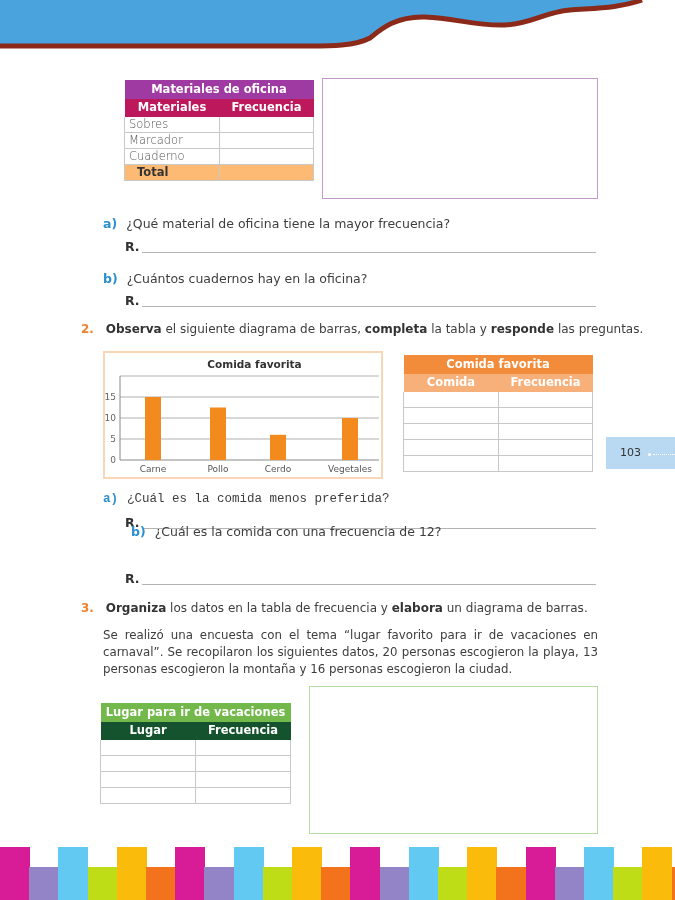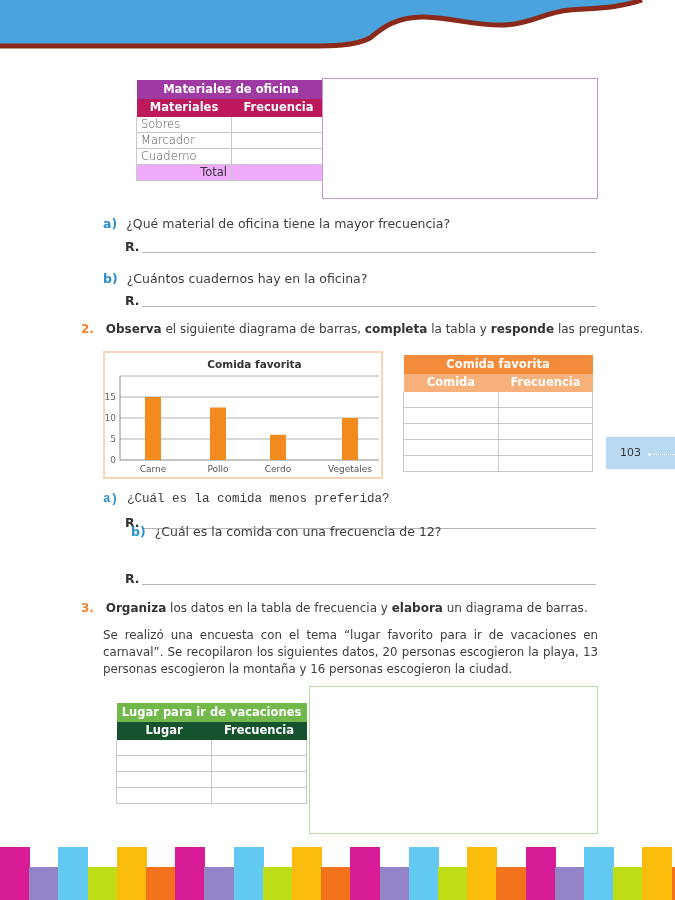--- a/index.html
+++ b/index.html
@@ -7,21 +7,21 @@
        font-family:"DejaVu Sans",sans-serif;color:#3a3a3a;}
   .abs{position:absolute;}
   .hdr{left:0;top:0;width:675px;height:60px;}
   
   table.ft{border-collapse:collapse;position:absolute;font-size:11.5px;}
   table.ft td,table.ft th{border:1px solid #c8c8c8;padding:0 4px;height:15px;line-height:15px;}
   table.ft th{color:#fff;font-weight:bold;text-align:center;border-color:transparent;}
   .t1 th.title{background:#a03aa3;}
   .t1 th.head{background:#be185d;}
   .t1 td{color:#555;font-weight:300;}
-  .t1 tr.total td{background:#f0abfc;font-weight:normal;color:#333;text-align:right;}
+  .t1 tr.total td{background:#fdba74;font-weight:bold;color:#333;}
   .t1 td.tot-label{padding-left:12px;}
   .t2 th.title{background:#f28c3a;}
   .t2 th.head{background:#f7b07a;}
   .t2 td{height:15px;}
   .t3 th.title{background:#72b84a;}
   .t3 th.head{background:#14532d;}
   .box{position:absolute;background:#fff;}
   .q{position:absolute;font-size:12.5px;color:#3d3d3d;}
   .q .lbl{color:#2c8fd0;font-weight:bold;margin-right:9px;}
   .ans{position:absolute;font-size:12.5px;font-weight:bold;color:#333;}
@@ -38,21 +38,21 @@
   .stripe.short{top:867px;height:33px;}
 </style>
 </head>
 <body>
 
 <svg class="abs hdr" viewBox="0 0 675 60" width="675" height="60">
   <path id="wave-fill" d="M0 0 H640 C620 8 595 8 570 10 C545 12 530 24 505 25 C475 26 455 18 425 17 C395 16 380 30 370 38 C355 46 330 46 310 46 H0 Z" fill="#4aa3dc"></path>
   <path id="wave-stroke" fill="none" stroke-width="5" d="M0 46 H310 C330 46 355 46 370 38 C380 30 395 16 425 17 C455 18 475 26 505 25 C530 24 545 12 570 10 C595 8 620 8 642 0" stroke="#8b2a1a"></path>
 </svg>
 
-<table class="ft t1" style="left:136px;top:79px;width:190px;">
+<table class="ft t1" style="left:124px;top:79px;width:190px;">
   <tbody>
       <tr>
         <th class="title" colspan="2" style="height:18px;">Materiales de oficina</th>
       </tr>
   <tr>
     <th class="head" style="width:86px;height:17px;">Materiales</th>
     <th class="head" style="height:17px;">Frecuencia</th>
   </tr>
   <tr>
         <td>Sobres</td>
@@ -164,21 +164,21 @@
   <span class="lbl">b)</span><span>¿Cuál es la comida con una frecuencia de 12?</span>
 </div>
 <div class="ans" style="left:125px;top:571px;">R.</div>
 <div class="line" style="left:142px;top:584px;width:454px;"></div>
 
 <div class="inst" id="inst3" style="left:81px;top:601px;">
   <span class="num">3.</span>
 <b>Organiza</b><span> los datos en la tabla de frecuencia y </span><b>elabora</b><span> un diagrama de barras.</span></div>
 <div class="para">Se realizó una encuesta con el tema “lugar favorito para ir de vacaciones en carnaval”. Se recopilaron los siguientes datos, 20 personas escogieron la playa, 13 personas escogieron la montaña y 16 personas escogieron la ciudad.</div>
 
-<table class="ft t3" style="left:116px;top:702px;width:191px;">
+<table class="ft t3" style="left:100px;top:702px;width:191px;">
   <tbody>
       <tr>
         <th class="title" colspan="2" style="height:18px;">Lugar para ir de vacaciones</th>
       </tr>
   <tr>
     <th class="head" style="width:86px;height:17px;">Lugar</th>
     <th class="head" style="height:17px;">Frecuencia</th>
   </tr>
   </tbody>
     <tbody id="t3body">

